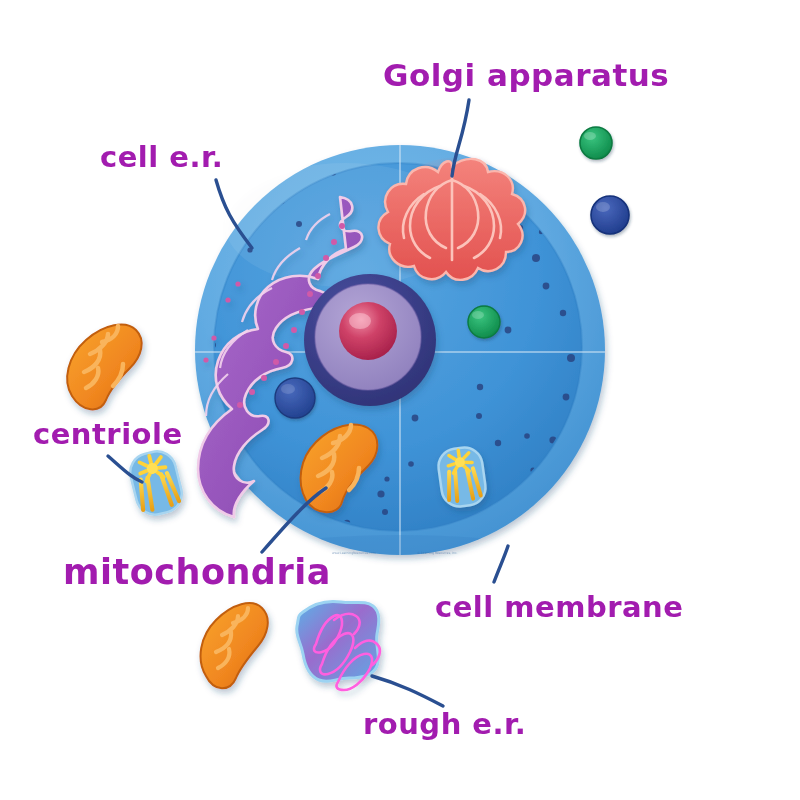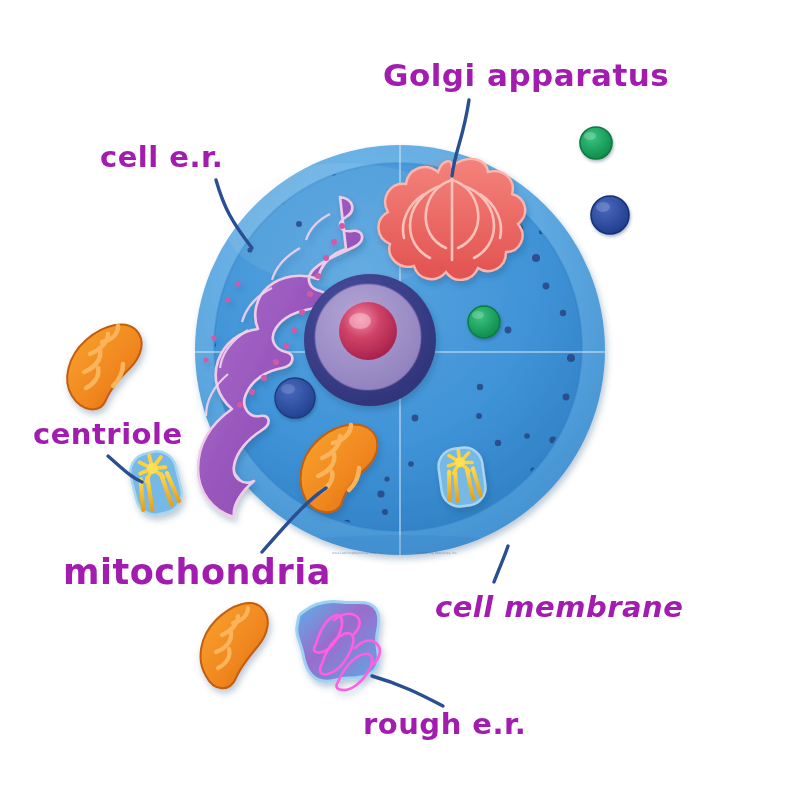--- a/index.html
+++ b/index.html
@@ -12,21 +12,21 @@
     font-family:"DejaVu Sans",sans-serif;
     font-weight:600;
     white-space:nowrap;
     letter-spacing:0.5px;
     text-shadow:0 1px 0 rgba(255,255,255,.7);
   }
   .lbl-golgi{left:383px;top:57px;font-size:31px;}
   .lbl-rough{left:100px;top:140px;font-size:29px;}
   .lbl-centriole{left:26px;top:417px;font-size:29px;margin-left:7px;}
   .lbl-mito{left:63px;top:552px;font-size:35px;}
-  .lbl-cellmem{left:435px;top:590px;font-size:29px;font-style:italic;}
+  .lbl-cellmem{left:435px;top:590px;font-size:29px;}
   .lbl-smooth{left:363px;top:707px;font-size:29px;}
   .micro-credit{
     position:absolute;font-size:3px;color:#2c5f96;opacity:.55;
     font-family:"DejaVu Sans",sans-serif;white-space:nowrap;
   }
   .mc-left{left:332px;top:551px;}
   .mc-right{left:417px;top:551px;}
 </style>
 </head>
 <body>

